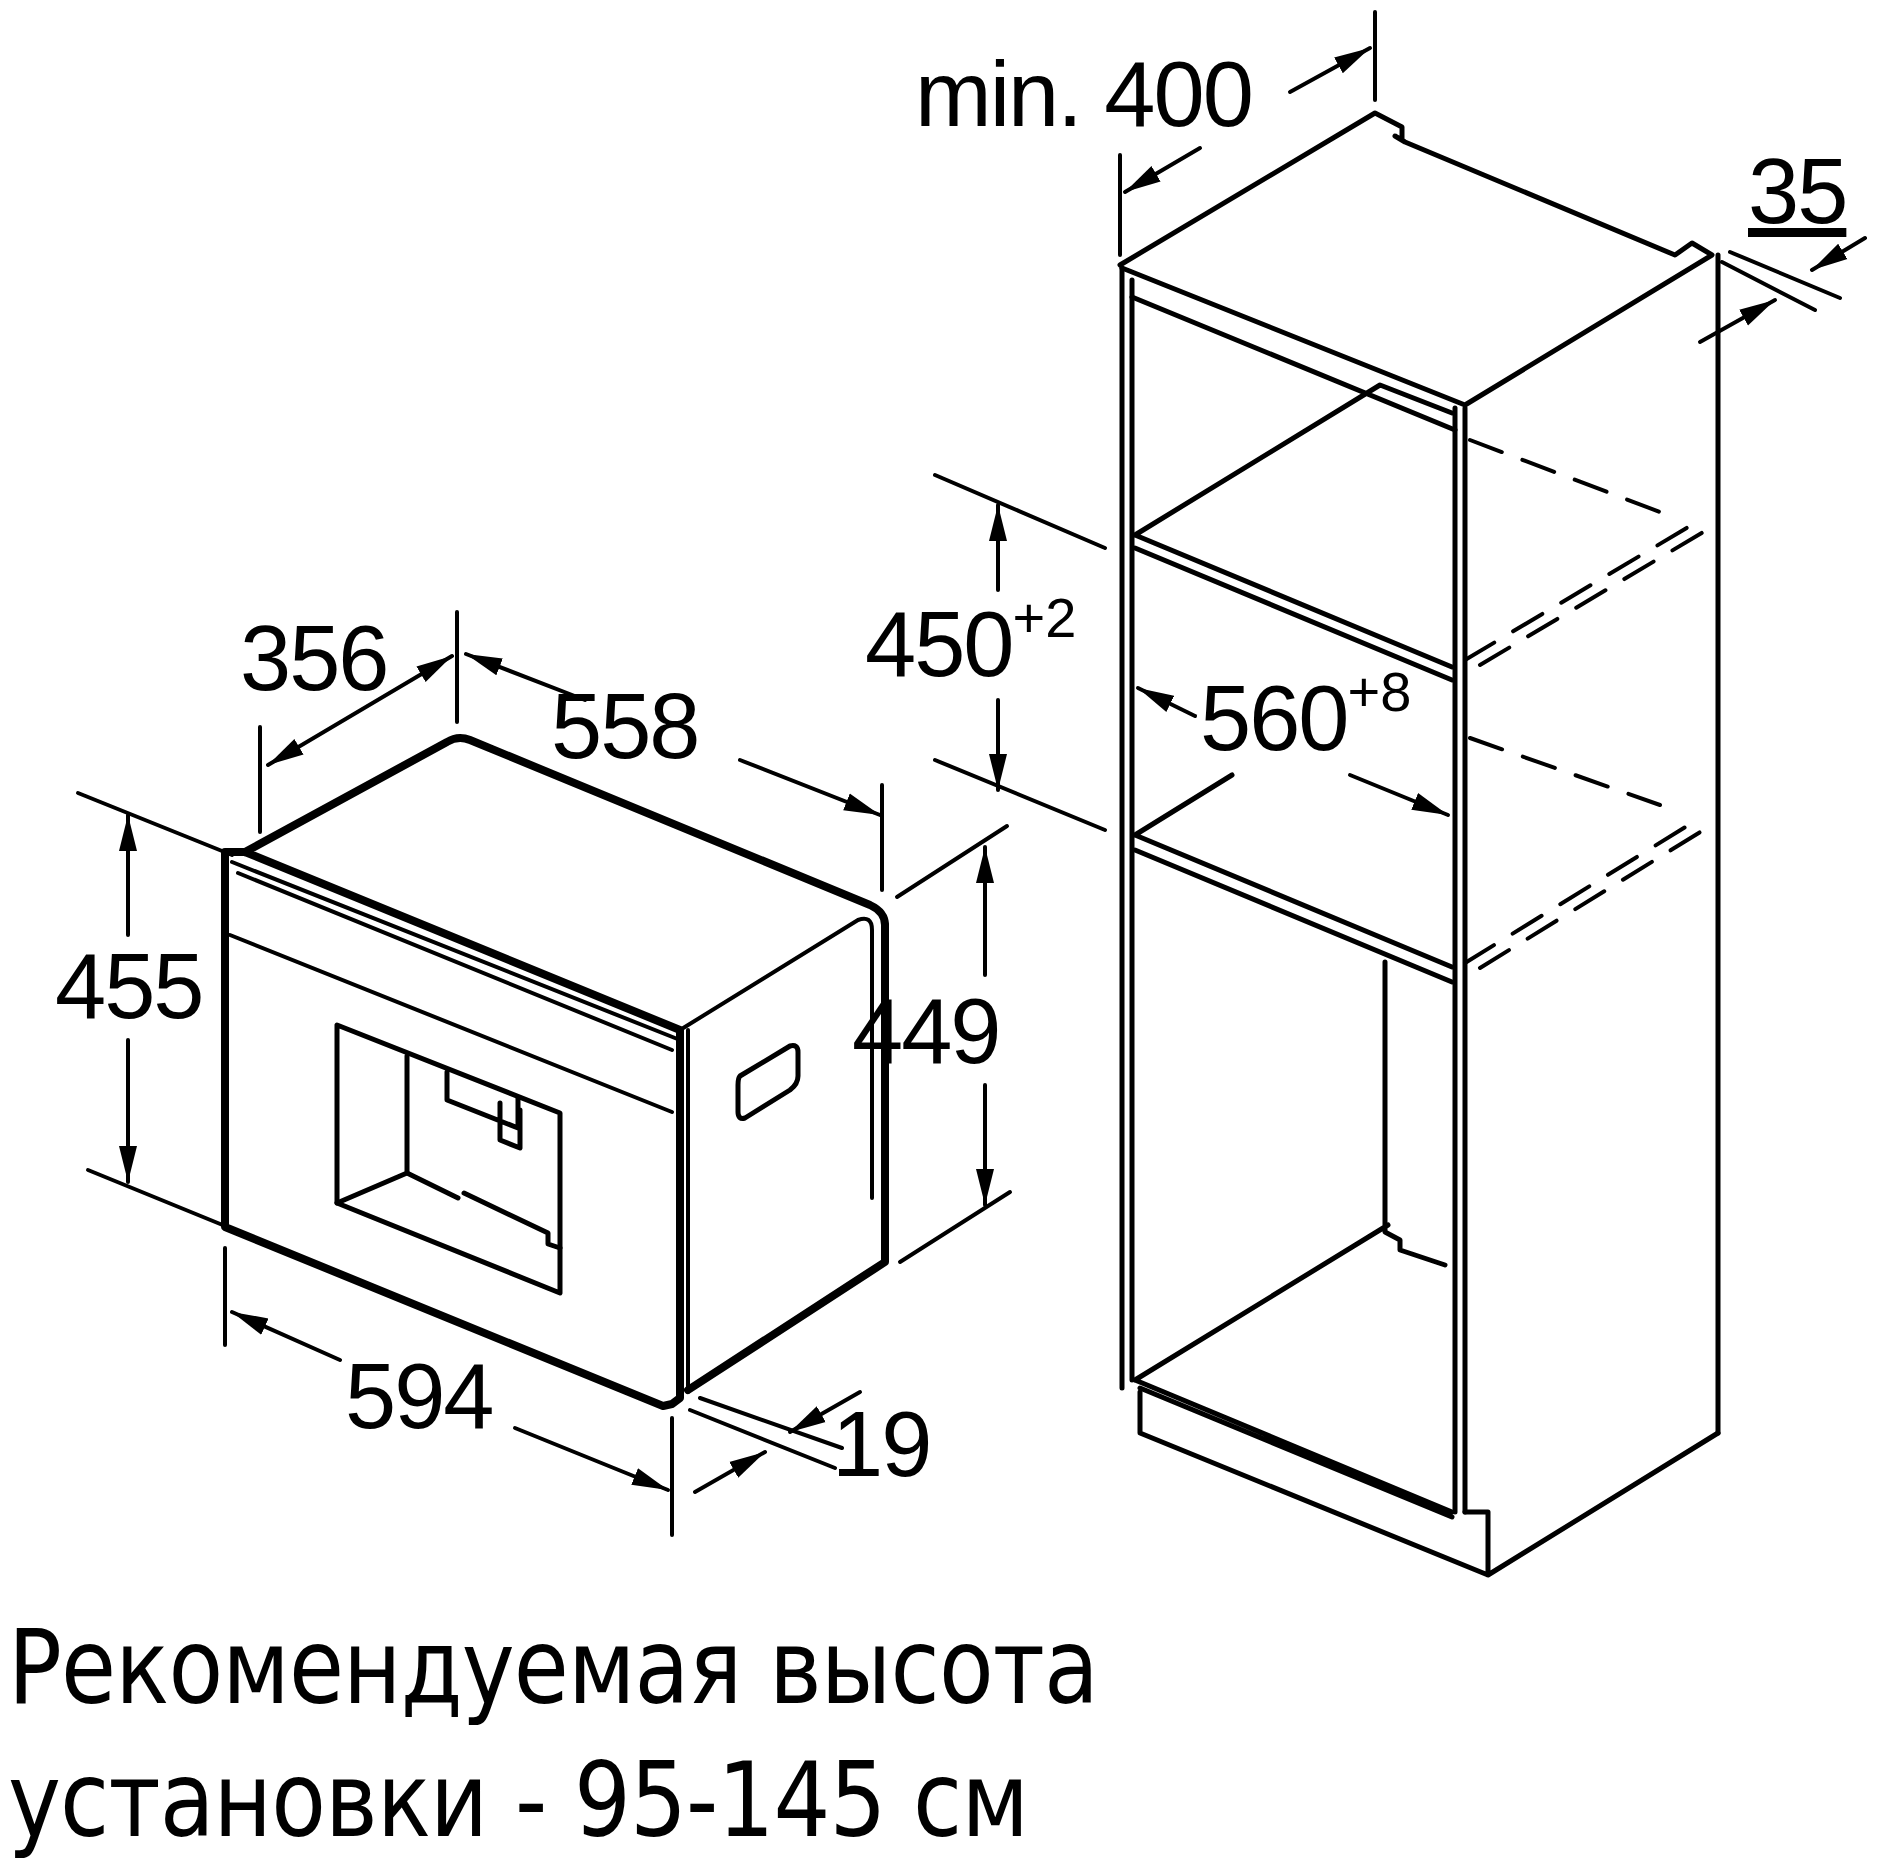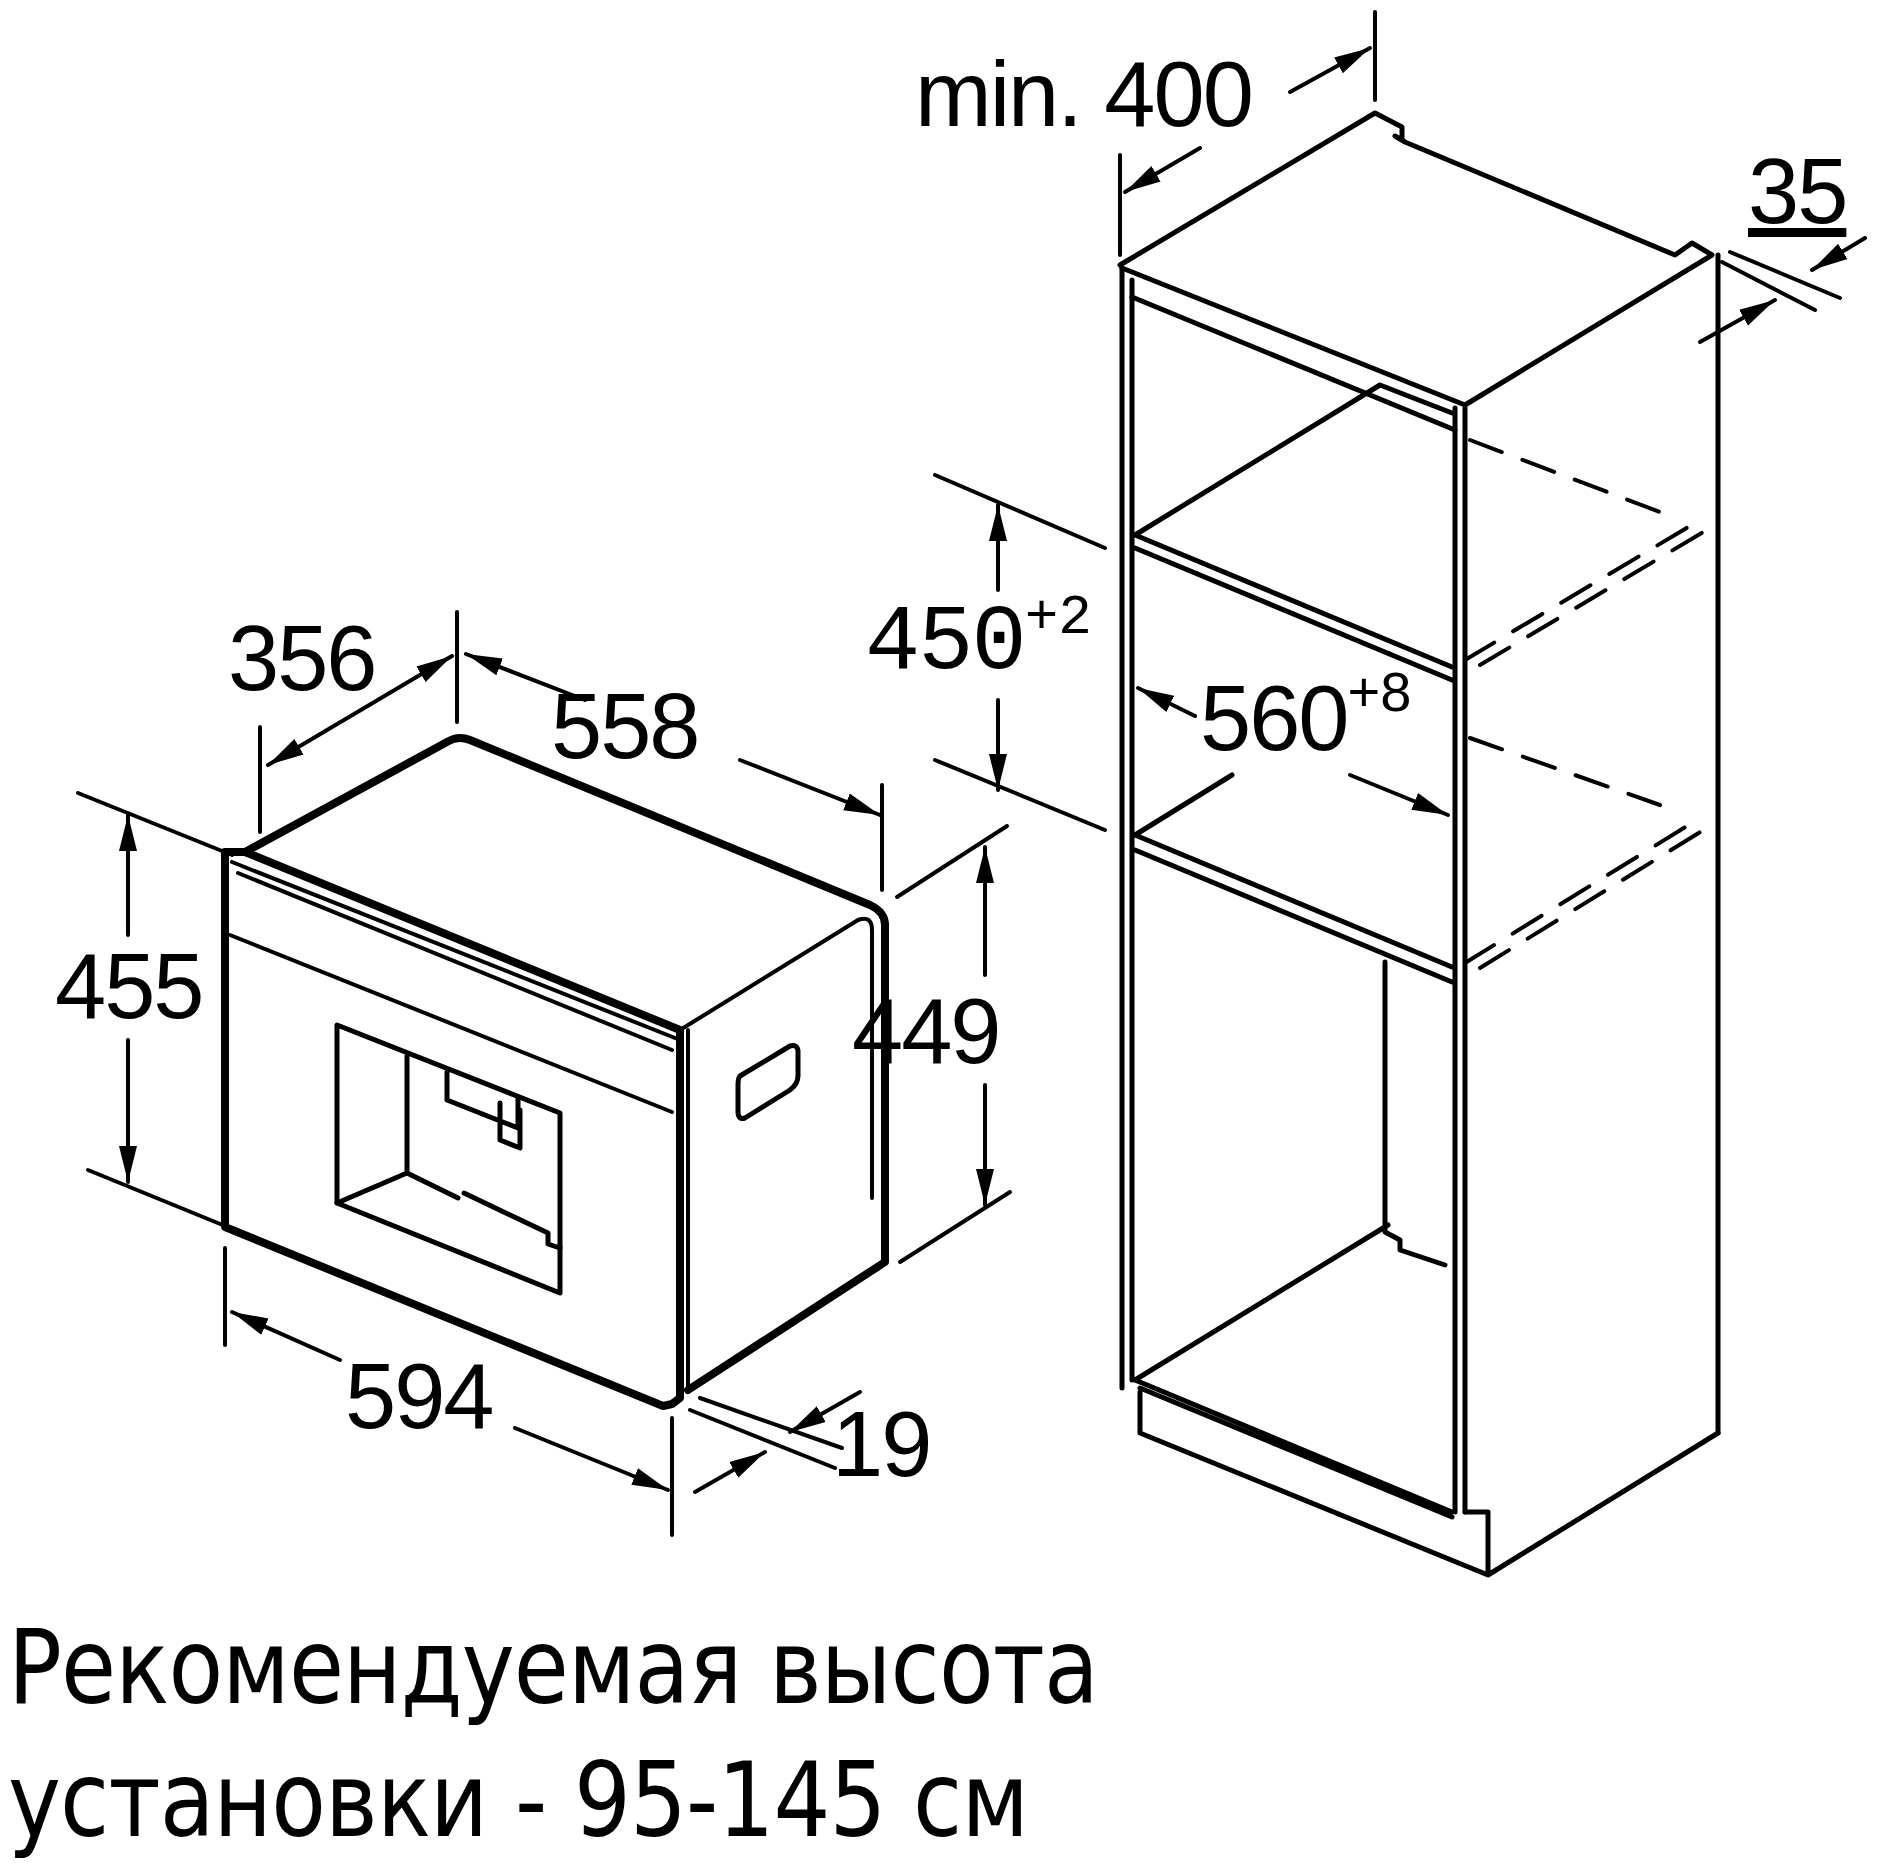--- a/index.html
+++ b/index.html
@@ -116,26 +116,26 @@
     <line class="ln thin" x1="935" y1="475" x2="1105" y2="548"></line>
     <line class="ln thin" x1="935" y1="760" x2="1105" y2="830"></line>
     <line class="ln thin" x1="998" y1="505" x2="998" y2="590" marker-start="url(#ah)"></line>
     <line class="ln thin" x1="998" y1="700" x2="998" y2="790" marker-end="url(#ah)"></line>
 
     <line class="ln thin" x1="1195" y1="716" x2="1138" y2="688" marker-end="url(#ah)"></line>
     <line class="ln thin" x1="1350" y1="775" x2="1448" y2="815" marker-end="url(#ah)"></line>
   </g>
 </svg>
 
-<div class="dim-label" style="left:228px; top:612px;">356</div>
+<div class="dim-label" style="left:240px; top:612px;">356</div>
 <div class="dim-label" style="left:551px; top:680px;">558</div>
 <div class="dim-label" style="left:55px; top:940px;">455</div>
 <div class="dim-label" style="left:852px; top:985px;">449</div>
 <div class="dim-label" style="left:345px; top:1350px;text-align:center;">594</div>
 <div class="dim-label" style="left:832px; top:1398px;">19</div>
 
 <div class="dim-label" style="left:915px; top:48px;">min. 400</div>
 <div class="dim-label" style="left:1748px; top:145px;text-decoration:underline;">35</div>
-<div class="dim-label" style="left:865px; top:598px;font-family:Liberation Mono, monospace;"><span>450</span><sup>+2</sup></div>
+<div class="dim-label" style="left:865px; top:598px;"><span>450</span><sup>+2</sup></div>
 <div class="dim-label" style="left:1200px; top:672px;"><span>560</span><sup>+8</sup></div>
 
 <div class="caption" style="top:1615px;">Рекомендуемая высота</div>
 <div class="caption" style="top:1748px;">установки - 95-145 см</div>
 
 </body></html>

